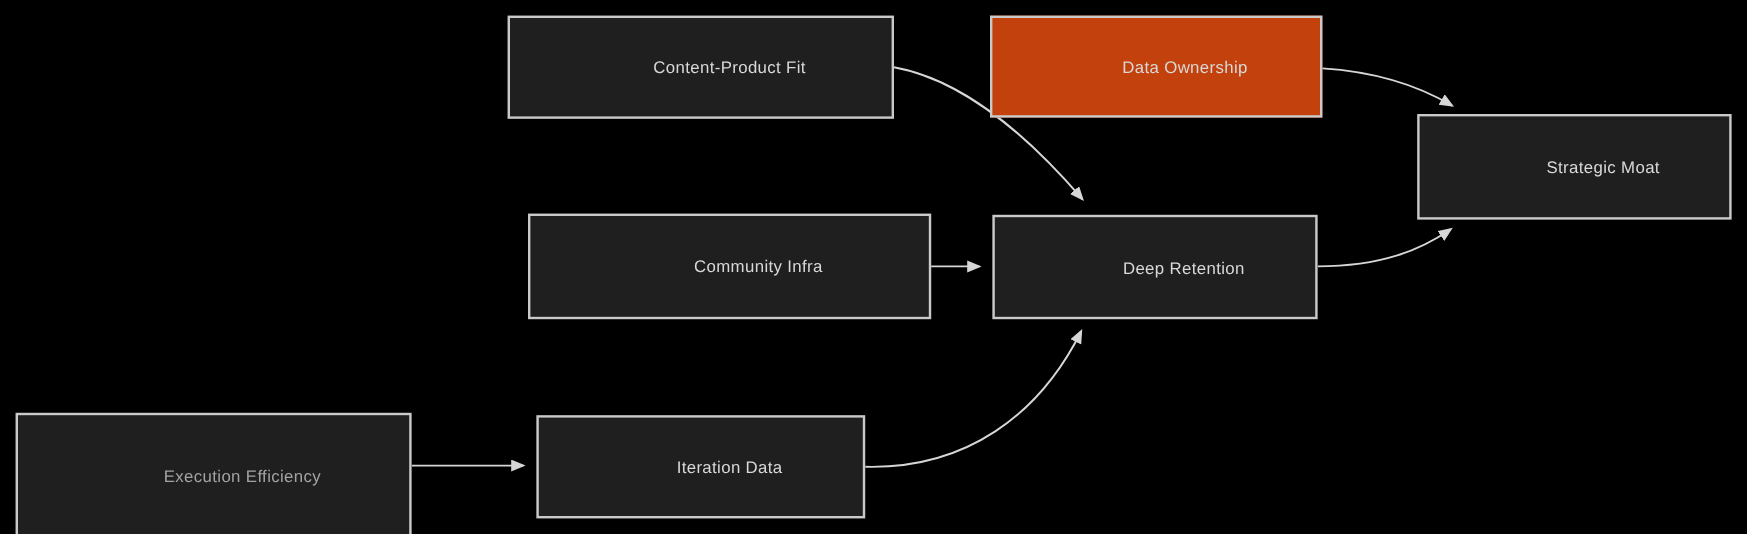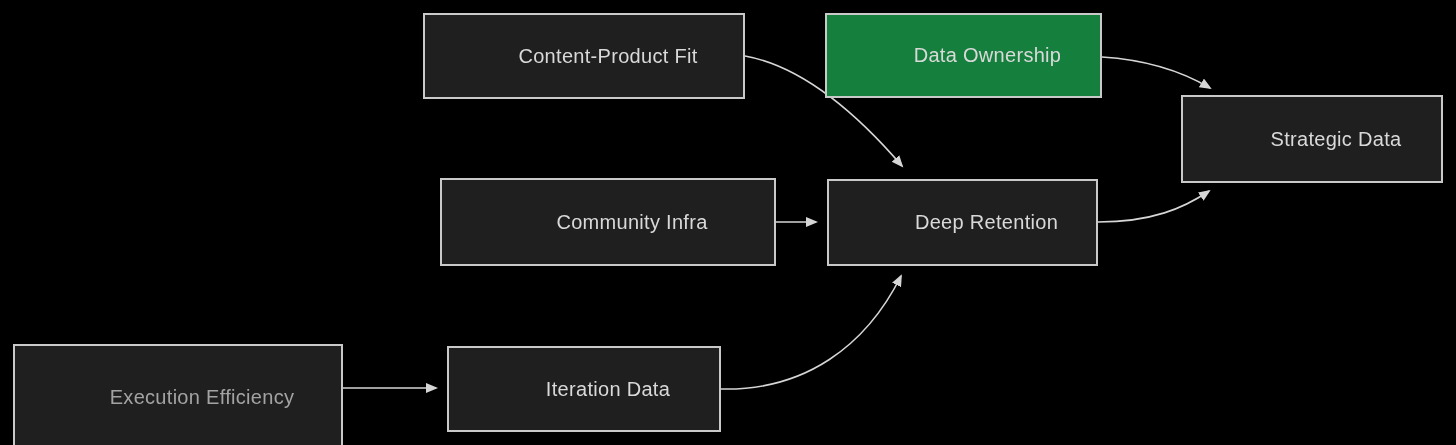--- a/index.html
+++ b/index.html
@@ -23,21 +23,21 @@
     height: 100%;
   }
   .node {
     position: absolute;
     box-sizing: border-box;
     display: flex;
     align-items: center;
     justify-content: center;
     border-style: solid;
     border-width: 2px;
-    font-size: 20px;
+    font-size: 14px;
     letter-spacing: 0.3px;
     white-space: nowrap;
     text-align: center;
     padding-left: 48px;
   }
 </style>
 </head>
 <body>
 
 <div class="stage">
@@ -51,25 +51,25 @@
       <path d="M1102,57 C1150,60 1183,72 1210,88" fill="none" stroke="#d6d6d6" stroke-width="1.6" marker-end="url(#arrowhead)"></path>
       <path d="M727,222 L816,222" fill="none" stroke="#d6d6d6" stroke-width="1.6" marker-end="url(#arrowhead)"></path>
       <path d="M1098,222 C1152,222 1184,208 1209,191" fill="none" stroke="#d6d6d6" stroke-width="1.6" marker-end="url(#arrowhead)"></path>
       <path d="M343,388 L436,388" fill="none" stroke="#d6d6d6" stroke-width="1.6" marker-end="url(#arrowhead)"></path>
       <path d="M721,389 C805,391 866,346 901,276" fill="none" stroke="#d6d6d6" stroke-width="1.6" marker-end="url(#arrowhead)"></path>
     </svg>
   <div id="nodes-layer">
       <div class="node" style="left: 423px; top: 13px; width: 322px; height: 86px; background: rgb(31, 31, 31); border-color: rgb(201, 201, 201); color: rgb(217, 217, 217);">
         <span>Content-Product Fit</span>
       </div>
-      <div class="node" style="left: 825px; top: 13px; width: 277px; height: 85px; background: #15803d; border-color: rgb(201, 201, 201); color: rgb(217, 217, 217);">
+      <div class="node" style="left: 825px; top: 13px; width: 277px; height: 85px; background: #c2410c; border-color: rgb(201, 201, 201); color: rgb(217, 217, 217);">
         <span>Data Ownership</span>
       </div>
       <div class="node" style="left: 1181px; top: 95px; width: 262px; height: 88px; background: rgb(31, 31, 31); border-color: rgb(201, 201, 201); color: rgb(217, 217, 217);">
-        <span>Strategic Data</span>
+        <span>Strategic Moat</span>
       </div>
       <div class="node" style="left: 440px; top: 178px; width: 336px; height: 88px; background: rgb(31, 31, 31); border-color: rgb(201, 201, 201); color: rgb(217, 217, 217);">
         <span>Community Infra</span>
       </div>
       <div class="node" style="left: 827px; top: 179px; width: 271px; height: 87px; background: rgb(31, 31, 31); border-color: rgb(201, 201, 201); color: rgb(217, 217, 217);">
         <span>Deep Retention</span>
       </div>
       <div class="node" style="left: 13px; top: 344px; width: 330px; height: 106px; background: rgb(31, 31, 31); border-color: rgb(201, 201, 201); color: #a3a3a3;">
         <span>Execution Efficiency</span>
       </div>

